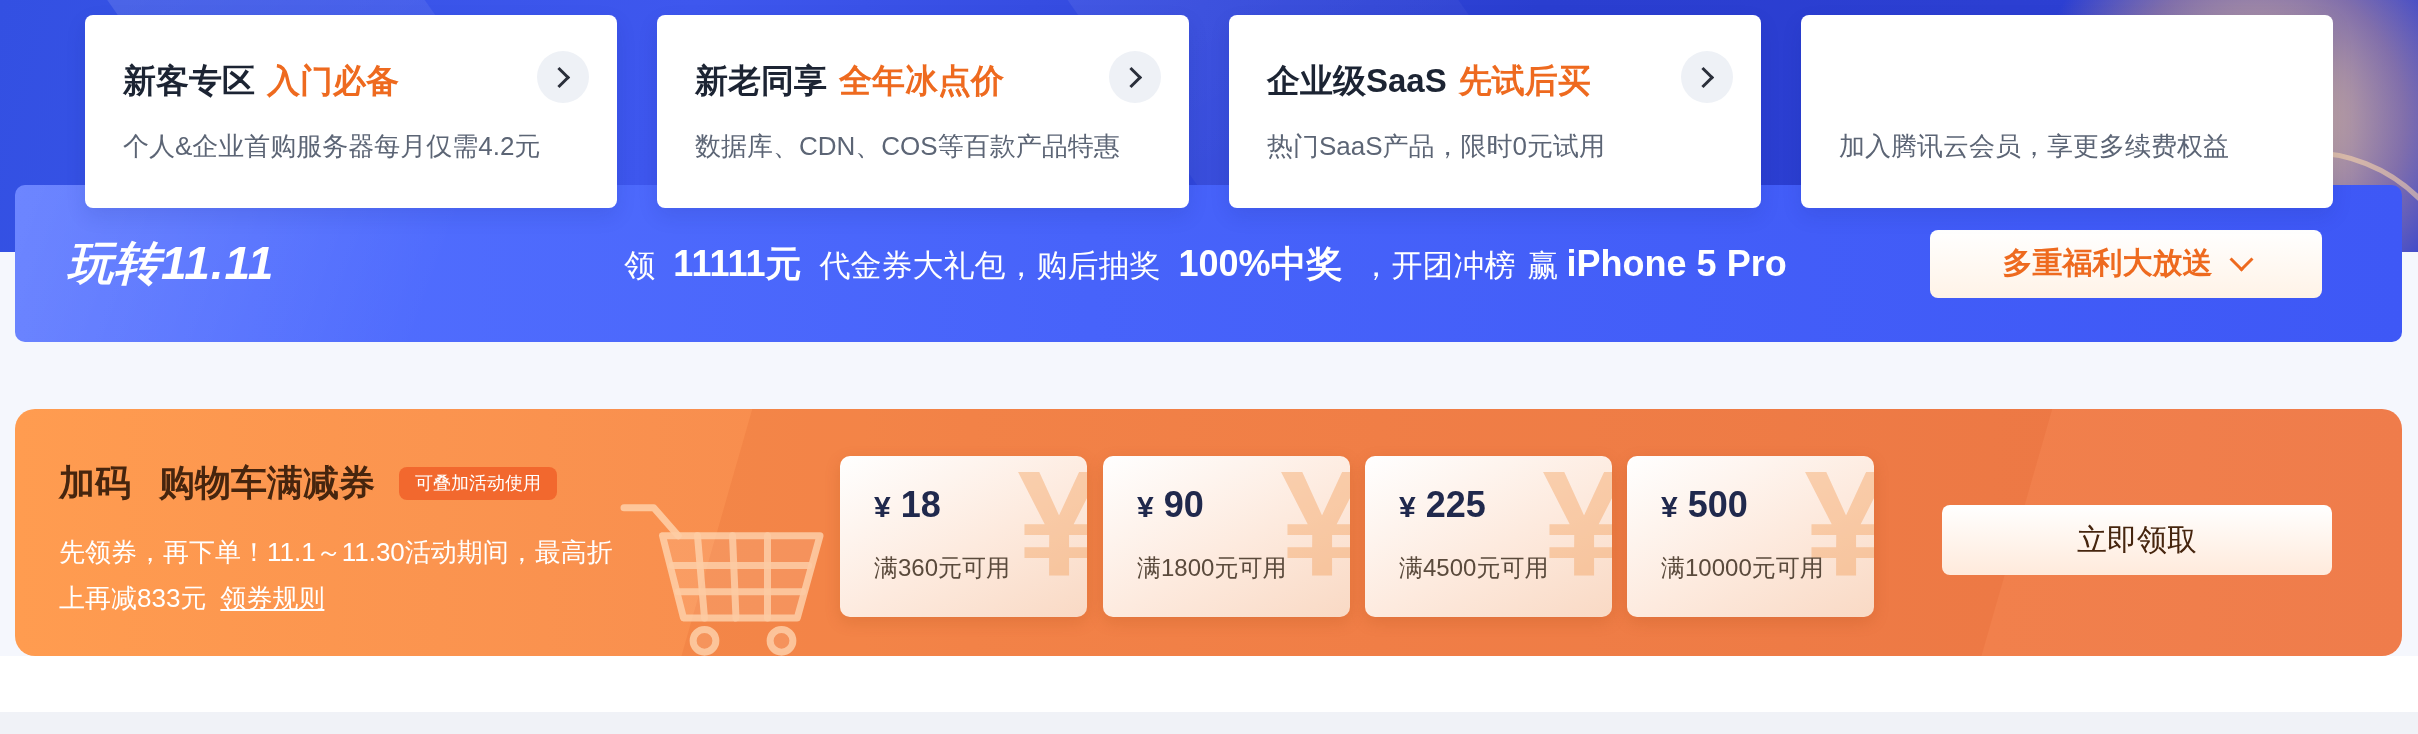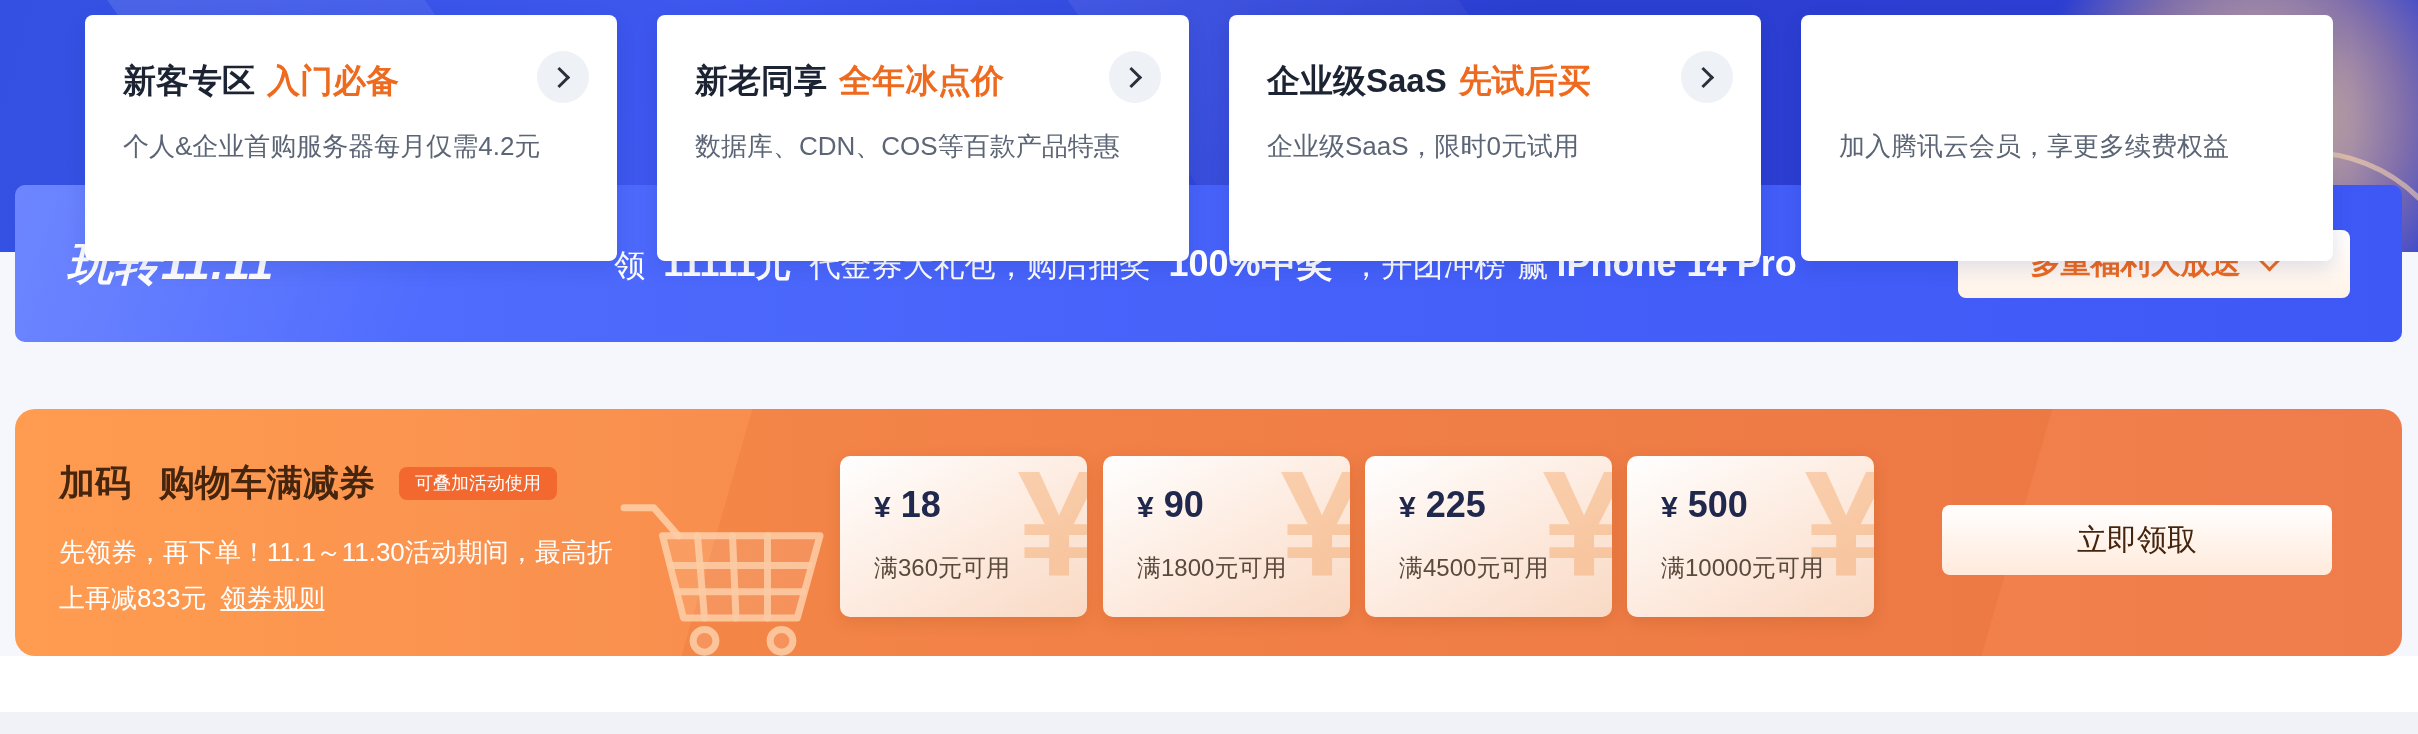--- a/index.html
+++ b/index.html
@@ -12,21 +12,21 @@
   .beam.b1{left:220px;top:-160px;width:260px;height:560px;}
   .beam.b2{left:1180px;top:-200px;width:320px;height:620px;opacity:.6;}
   .glow{position:absolute;right:-70px;top:-110px;width:460px;height:460px;border-radius:50%;
     background:radial-gradient(circle,rgba(255,216,152,.95) 0%,rgba(255,182,110,.4) 45%,rgba(255,170,90,0) 70%);}
   .ring{position:absolute;right:-50px;top:150px;width:310px;height:310px;border-radius:50%;border:5px solid rgba(255,218,172,.55);}
 
   .bg-white{position:absolute;left:0;top:656px;width:2418px;height:78px;background:#ffffff;}
   .bg-strip{position:absolute;left:0;top:712px;width:2418px;height:22px;background:#f0f2f7;}
 
   
-  .card{position:absolute;top:15px;width:532px;height:246px;background:#ffffff;border-radius:8px;
+  .card{position:absolute;top:15px;width:532px;height:193px;background:#ffffff;border-radius:8px;
     box-shadow:0 8px 20px rgba(15,35,120,.12);z-index:3;cursor:pointer;}
   .card.c1{left:85px;} .card.c2{left:657px;} .card.c3{left:1229px;} .card.c4{left:1801px;}
   .card .title-row{position:absolute;left:38px;top:44px;font-size:33px;font-weight:700;color:#1c2433;white-space:nowrap;}
   .card .hl{color:#ee6a1f;margin-left:12px;}
   .card .sub{position:absolute;left:38px;top:114px;font-size:26px;color:#5c6575;white-space:nowrap;}
   .arrow-circle{position:absolute;right:28px;top:36px;width:52px;height:52px;border-radius:50%;background:#eef1f6;cursor:pointer;}
   .arrow-circle i{display:block;width:12px;height:12px;border-top:3px solid #2a2f3a;border-right:3px solid #2a2f3a;
     transform:rotate(45deg);margin:19px 0 0 15px;}
 
   
@@ -34,21 +34,21 @@
     background:linear-gradient(90deg,#5471ff 0%,#4763fa 45%,#3e58f6 100%);}
   .bar-sheen{position:absolute;left:-70px;top:0;width:500px;height:100%;transform:skewX(-20deg);
     background:linear-gradient(90deg,rgba(255,255,255,.16),rgba(255,255,255,0));}
   .bar-title{position:absolute;left:52px;top:50%;transform:translateY(-50%);font-size:46px;font-weight:700;
     font-style:italic;color:#ffffff;letter-spacing:1px;}
   .bar-promo{position:absolute;left:50%;top:50%;transform:translate(-50%,-50%);color:#ffffff;font-size:31px;
     white-space:nowrap;display:flex;align-items:baseline;}
   .bar-promo .t{margin:0 6px;}
   .bar-promo .em{font-size:36px;font-weight:700;margin:0 12px;}
   .bar-promo .em.tight{margin-left:2px;}
-  .more-btn{position:absolute;right:52px;top:50%;transform:translateY(-50%);width:392px;height:68px;border-radius:8px;
+  .more-btn{position:absolute;right:80px;top:50%;transform:translateY(-50%);width:392px;height:68px;border-radius:8px;
     background:linear-gradient(180deg,#ffffff,#fff3e7);display:flex;align-items:center;justify-content:center;
     color:#ee6a1f;font-size:30px;font-weight:600;cursor:pointer;}
   .chev-down{width:14px;height:14px;border-right:3px solid #ee6a1f;border-bottom:3px solid #ee6a1f;
     transform:rotate(45deg);margin-left:20px;margin-top:-8px;}
 
   
   .coupon-banner{position:absolute;left:15px;top:409px;width:2387px;height:247px;border-radius:20px;overflow:hidden;z-index:2;
     background:linear-gradient(90deg,#ff9c50 0%,#f68a4e 40%,#ef7c4b 100%);}
   .slant{position:absolute;left:700px;top:-30px;width:1300px;height:320px;background:rgba(210,75,25,.12);transform:skewX(-16deg);}
   .cb-title-row{position:absolute;left:44px;top:50px;display:flex;align-items:center;}
@@ -106,38 +106,38 @@
     <div class="sub">数据库、CDN、COS等百款产品特惠</div>
   </div>
 
   <div class="card c3">
     <div class="title-row">
       <span>企业级SaaS</span><span class="hl">先试后买</span>
     </div>
     <div class="arrow-circle">
         <i></i>
       </div>
-    <div class="sub">企业级SaaS，限时0元试用</div>
+    <div class="sub">热门SaaS产品，限时0元试用</div>
   </div>
 
   <div class="card c4">
     <div class="sub">加入腾讯云会员，享更多续费权益</div>
   </div>
 
   <div class="promo-bar">
     <div class="bar-sheen"></div>
     <div class="bar-title">玩转11.11</div>
     <div class="bar-promo">
       <span class="t">领</span>
       <span class="em">11111元</span>
       <span class="t">代金券大礼包，购后抽奖</span>
       <span class="em">100%中奖</span>
       <span class="t">，开团冲榜</span>
       <span class="t">赢</span>
-      <span class="em tight">iPhone 14 Pro</span>
+      <span class="em tight">iPhone 5 Pro</span>
     </div>
     <div class="more-btn">
       <span>多重福利大放送</span>
       <span class="chev-down"></span>
     </div>
   </div>
 
   <div class="coupon-banner">
     <div class="slant"></div>
 

